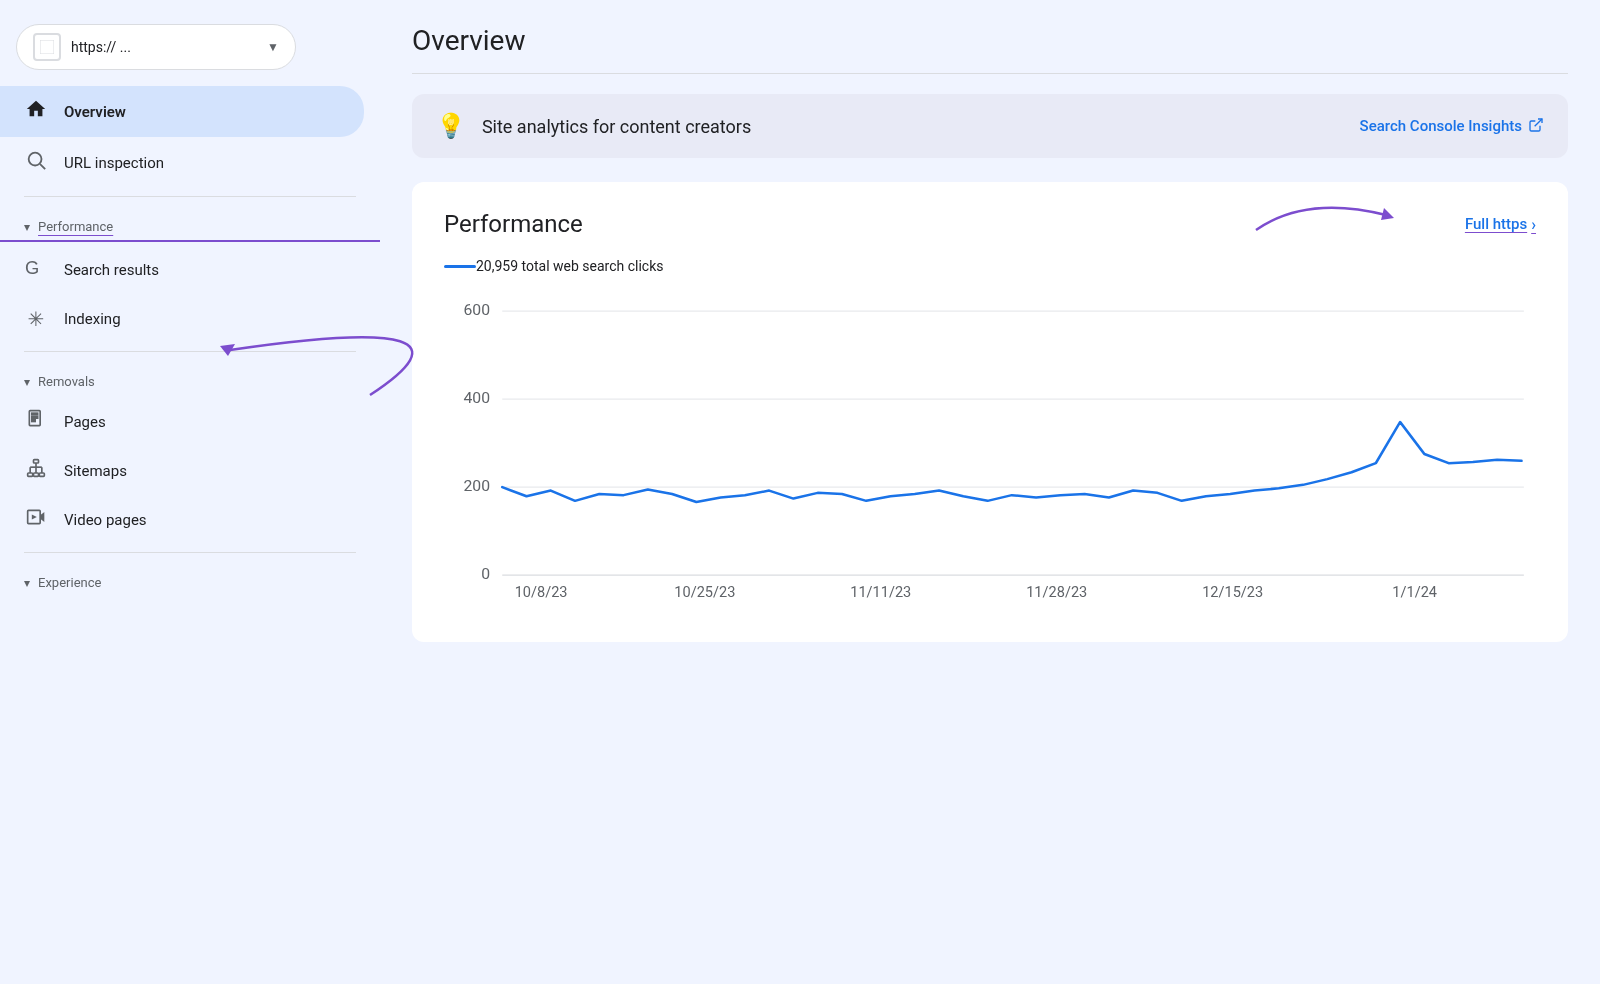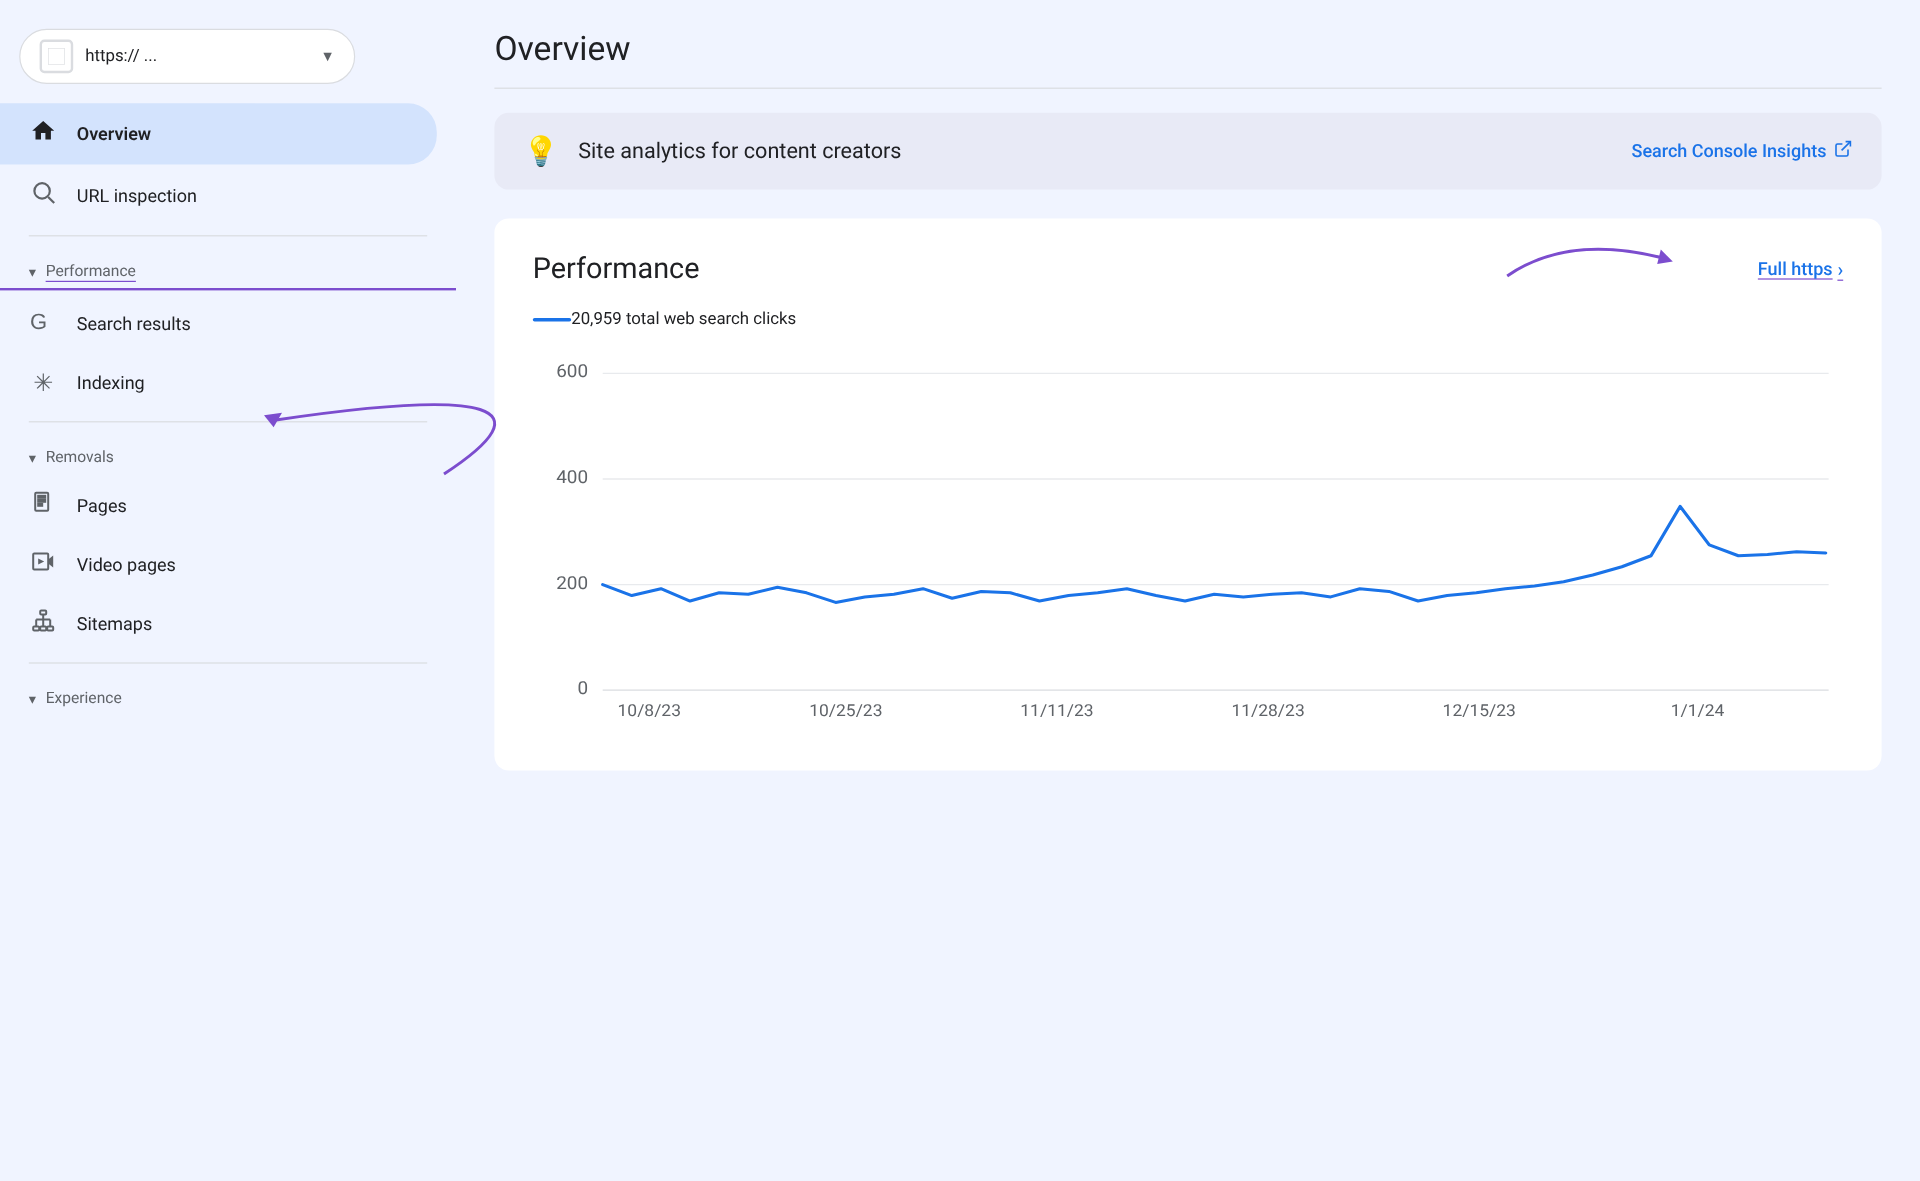--- a/index.html
+++ b/index.html
@@ -333,43 +333,43 @@
         <rect x="7" y="9" width="7" height="2"></rect>
         <rect x="7" y="13" width="4" height="2"></rect>
       </svg>
     </span>
     <span class="nav-item-label">Pages</span>
   </div>
 
   <div class="nav-item">
     <span class="nav-icon">
       <svg width="20" height="20" viewBox="0 0 24 24" fill="none" stroke="#5f6368" stroke-width="2">
-        <rect x="2" y="4" width="15" height="16" rx="1"></rect>
-        <polygon points="22,6 17,10 17,14 22,18" fill="#5f6368" stroke="none"></polygon>
-        <polygon points="7,9 7,15 13,12" fill="#5f6368" stroke="none"></polygon>
-      </svg>
-    </span>
-    <span class="nav-item-label">Video pages</span>
-  </div>
-
-  <div class="nav-item">
-    <span class="nav-icon">
-      <svg width="20" height="20" viewBox="0 0 24 24" fill="none" stroke="#5f6368" stroke-width="2">
         <rect x="9" y="2" width="6" height="4" rx="1"></rect>
         <rect x="2" y="18" width="6" height="4" rx="1"></rect>
         <rect x="9" y="18" width="6" height="4" rx="1"></rect>
         <rect x="16" y="18" width="6" height="4" rx="1"></rect>
         <line x1="12" y1="6" x2="12" y2="11"></line>
         <line x1="5" y1="11" x2="19" y2="11"></line>
         <line x1="5" y1="11" x2="5" y2="18"></line>
         <line x1="12" y1="11" x2="12" y2="18"></line>
         <line x1="19" y1="11" x2="19" y2="18"></line>
       </svg>
     </span>
     <span class="nav-item-label">Sitemaps</span>
+  </div>
+
+  <div class="nav-item">
+    <span class="nav-icon">
+      <svg width="20" height="20" viewBox="0 0 24 24" fill="none" stroke="#5f6368" stroke-width="2">
+        <rect x="2" y="4" width="15" height="16" rx="1"></rect>
+        <polygon points="22,6 17,10 17,14 22,18" fill="#5f6368" stroke="none"></polygon>
+        <polygon points="7,9 7,15 13,12" fill="#5f6368" stroke="none"></polygon>
+      </svg>
+    </span>
+    <span class="nav-item-label">Video pages</span>
   </div>
 
 
   <div class="nav-divider"></div>
 
   <div class="nav-section-label">
     <span class="chevron">▾</span>
     <span>Experience</span>
   </div>
 </div>

